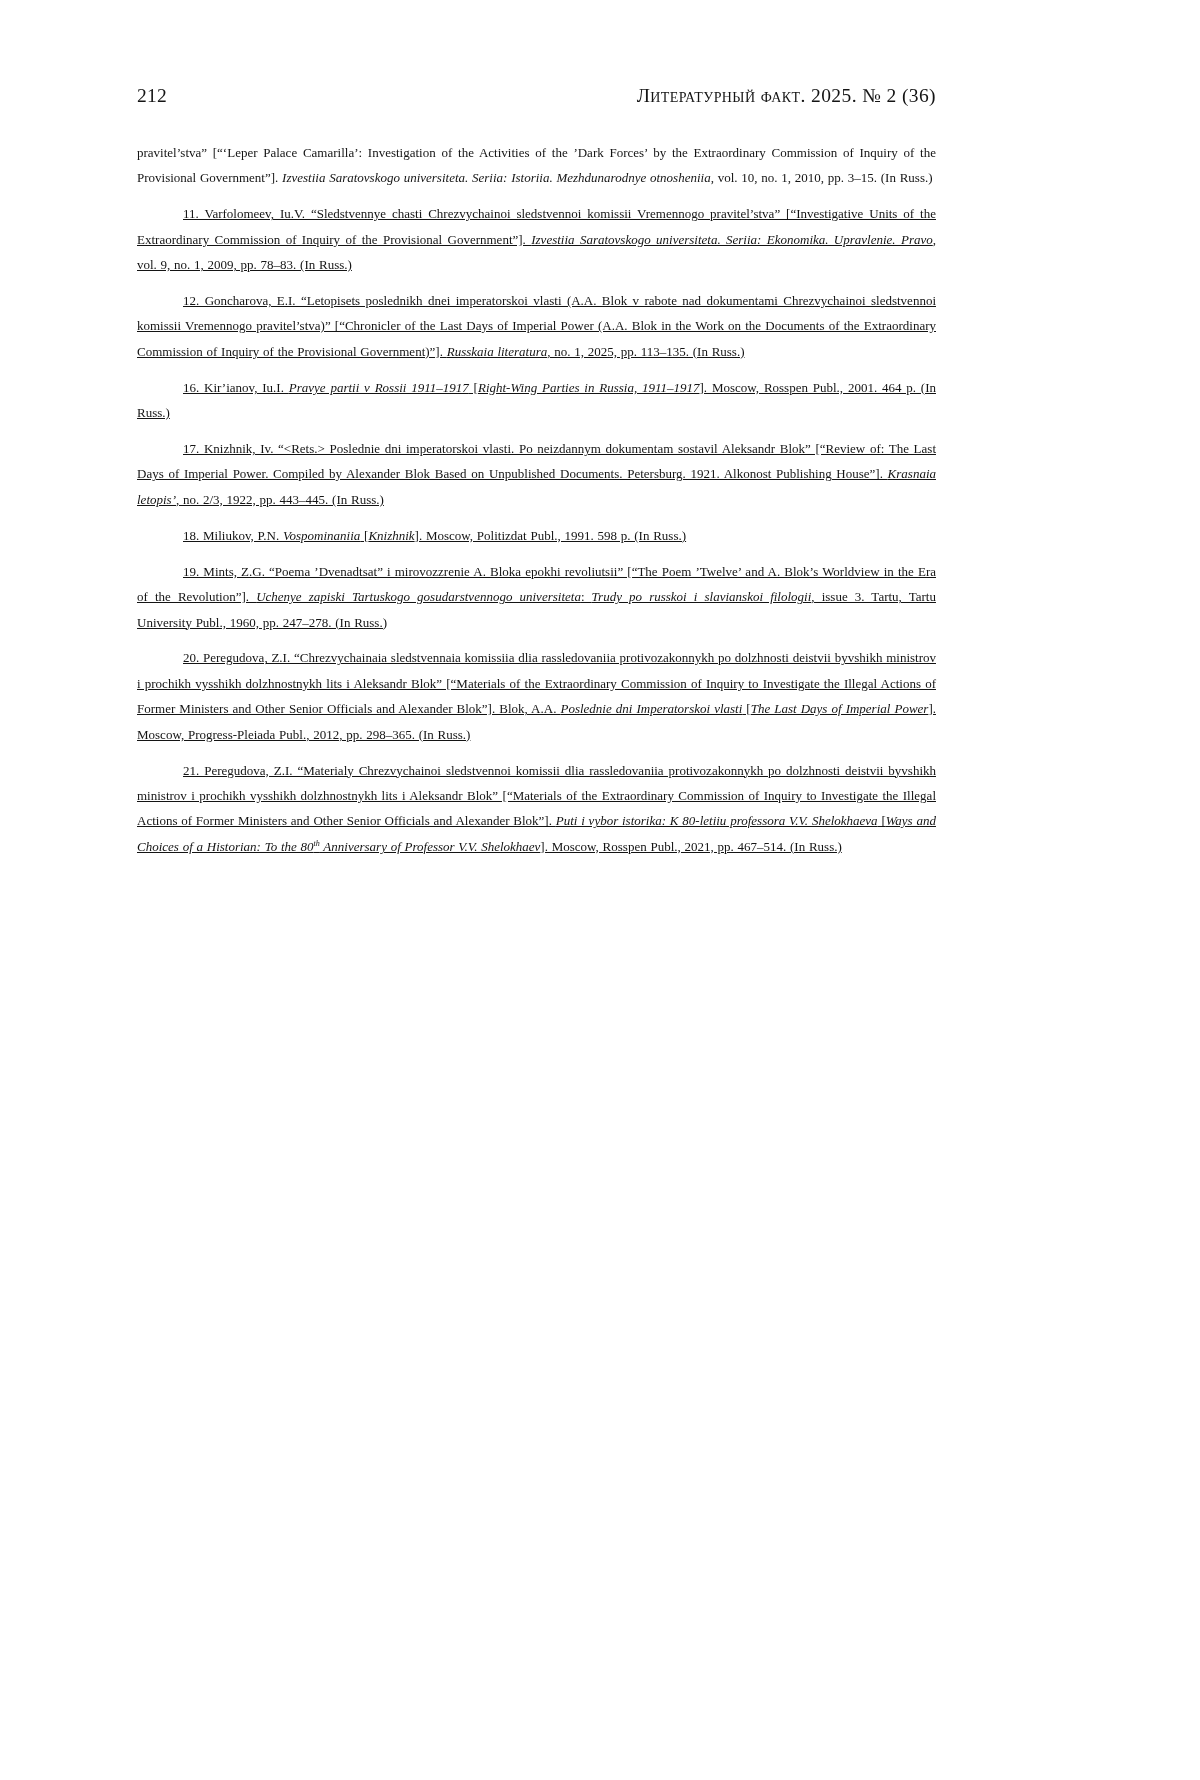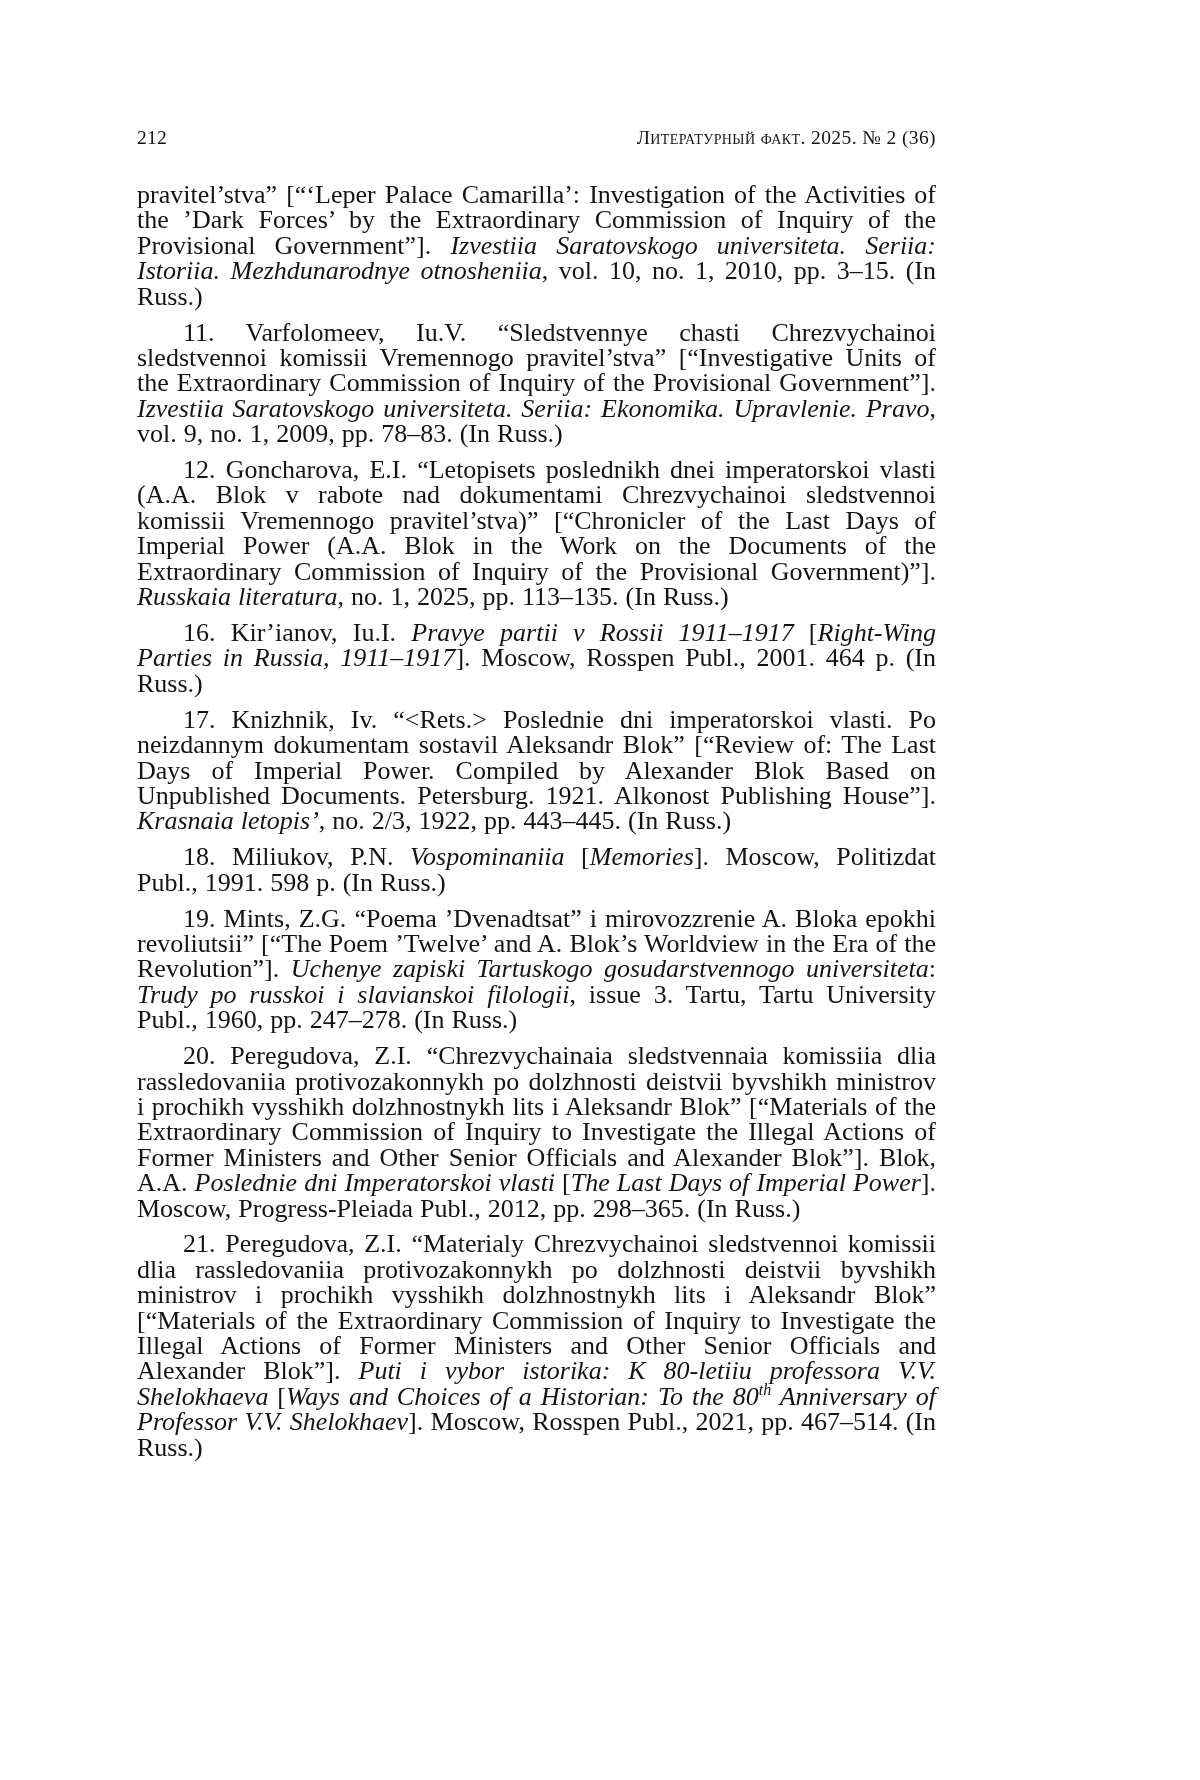--- a/index.html
+++ b/index.html
@@ -9,60 +9,59 @@
     height: 1780px;
     background: #ffffff;
     color: #141414;
     font-family: "Liberation Serif", "DejaVu Serif", serif;
     overflow: hidden;
   }
   .page {
     width: 1200px;
     height: 1272px;
     padding: 84px 264px 40px 137px;
-    margin-top: 42px;
   }
   .running-header {
     display: flex;
     justify-content: space-between;
     align-items: baseline;
     font-size: 19.5px;
     line-height: 24px;
     margin-bottom: 32px;
   }
   .page-number { letter-spacing: 0.3px; }
   .journal-title {
     font-variant: small-caps;
     letter-spacing: 0.4px;
   }
   .refs p {
     margin: 0 0 10.5px 0;
-    font-size: 26px;
+    font-size: 13px;
     line-height: 25.4px;
     text-align: justify;
     word-spacing: 0.5px;
   }
-  .refs p.indent { text-indent: 46px; }
+  .refs p.indent { text-indent: 46px; text-decoration: underline; }
   .refs p:last-child { margin-bottom: 0; }
   .seg-italic { font-style: italic; }
   .seg-big { font-size: 1.32em; line-height: 0; }
   sup.seg-sup { font-size: 0.62em; line-height: 0; vertical-align: super; }
 </style>
 </head>
 <body>
 
 <div class="page">
   <div class="running-header">
     <span class="page-number">212</span>
     <span class="journal-title">Литературный факт. 2025. № 2 (36)</span>
   </div>
   <div class="refs">
       <p class="ref"><span>pravitel’stva” [“‘Leper Palace Camarilla’: Investigation of the Activities of the ’Dark Forces’ by the Extraordinary Commission of Inquiry of the Provisional Government”]. </span><span class="seg-italic">Izvestiia Saratovskogo universiteta. Seriia: Istoriia. Mezhdunarodnye otnosheniia</span><span>, vol. 10, no. 1, 2010, pp. 3–15. (In Russ.)</span></p>
       <p class="ref indent"><span>11. Varfolomeev, Iu.V. “Sledstvennye chasti Chrezvychainoi sledstvennoi komissii Vremennogo pravitel’stva” [“Investigative Units of the Extraordinary Commission of Inquiry of the Provisional Government”]. </span><span class="seg-italic">Izvestiia Saratovskogo universiteta. Seriia: Ekonomika. Upravlenie. Pravo</span><span>, vol. 9, no. 1, 2009, pp. 78–83. (In Russ.)</span></p>
       <p class="ref indent"><span>12. Goncharova, E.I. “Letopisets poslednikh dnei imperatorskoi vlasti (A.A. Blok v rabote nad dokumentami Chrezvychainoi sledstvennoi komissii Vremennogo pravitel’stva)” [“Chronicler of the Last Days of Imperial Power (A.A. Blok in the Work on the Documents of the Extraordinary Commission of Inquiry of the Provisional Government)”]. </span><span class="seg-italic">Russkaia literatura</span><span>, no. 1, 2025, pp. 113–135. (In Russ.)</span></p>
       <p class="ref indent"><span>16. Kir’ianov, Iu.I. </span><span class="seg-italic">Pravye partii v Rossii 1911–1917</span><span> [</span><span class="seg-italic">Right-Wing Parties in Russia, 1911–1917</span><span>]. Moscow, Rosspen Publ., 2001. 464 p. (In Russ.)</span></p>
       <p class="ref indent"><span>17. Knizhnik, Iv. “&lt;Rets.&gt; Poslednie dni imperatorskoi vlasti. Po neizdannym dokumentam sostavil Aleksandr Blok” [“Review of: The Last Days of Imperial Power. Compiled by Alexander Blok Based on Unpublished Documents. Petersburg. 1921. Alkonost Publishing House”]. </span><span class="seg-italic">Krasnaia letopis’</span><span>, no. 2/3, 1922, pp. 443–445. (In Russ.)</span></p>
-      <p class="ref indent"><span>18. Miliukov, P.N. </span><span class="seg-italic">Vospominaniia</span><span> [</span><span class="seg-italic">Memories</span><span>]. Moscow, Politizdat Publ., 1991. 598 p. (In Russ.)</span></p>
+      <p class="ref indent"><span>18. Miliukov, P.N. </span><span class="seg-italic">Vospominaniia</span><span> [</span><span class="seg-italic">Knizhnik</span><span>]. Moscow, Politizdat Publ., 1991. 598 p. (In Russ.)</span></p>
       <p class="ref indent"><span>19. Mints, Z.G. “Poema ’Dvenadtsat” i mirovozzrenie A. Bloka epokhi revoliutsii” [“The Poem ’Twelve’ and A. Blok’s Worldview in the Era of the Revolution”]. </span><span class="seg-italic">Uchenye zapiski Tartuskogo gosudarstvennogo universiteta</span><span>: </span><span class="seg-italic">Trudy po russkoi i slavianskoi filologii</span><span>, issue 3. Tartu, Tartu University Publ., 1960, pp. 247–278. (In Russ.)</span></p>
       <p class="ref indent"><span>20. Peregudova, Z.I. “Chrezvychainaia sledstvennaia komissiia dlia rassledovaniia protivozakonnykh po dolzhnosti deistvii byvshikh ministrov i prochikh vysshikh dolzhnostnykh lits i Aleksandr Blok” [“Materials of the Extraordinary Commission of Inquiry to Investigate the Illegal Actions of Former Ministers and Other Senior Officials and Alexander Blok”]. Blok, A.A. </span><span class="seg-italic">Poslednie dni Imperatorskoi vlasti</span><span> [</span><span class="seg-italic">The Last Days of Imperial Power</span><span>]. Moscow, Progress-Pleiada Publ., 2012, pp. 298–365. (In Russ.)</span></p>
       <p class="ref indent"><span>21. Peregudova, Z.I. “Materialy Chrezvychainoi sledstvennoi komissii dlia rassledovaniia protivozakonnykh po dolzhnosti deistvii byvshikh ministrov i prochikh vysshikh dolzhnostnykh lits i Aleksandr Blok” [“Materials of the Extraordinary Commission of Inquiry to Investigate the Illegal Actions of Former Ministers and Other Senior Officials and Alexander Blok”]. </span><span class="seg-italic">Puti i vybor istorika: K 80-letiiu professora V.V. Shelokhaeva</span><span> [</span><span class="seg-italic">Ways and Choices of a Historian: To the 80</span><sup class="seg-sup seg-italic">th</sup><span class="seg-italic"> Anniversary of Professor V.V. Shelokhaev</span><span>]. Moscow, Rosspen Publ., 2021, pp. 467–514. (In Russ.)</span></p>
     </div>
 </div>
 
 </body></html>

